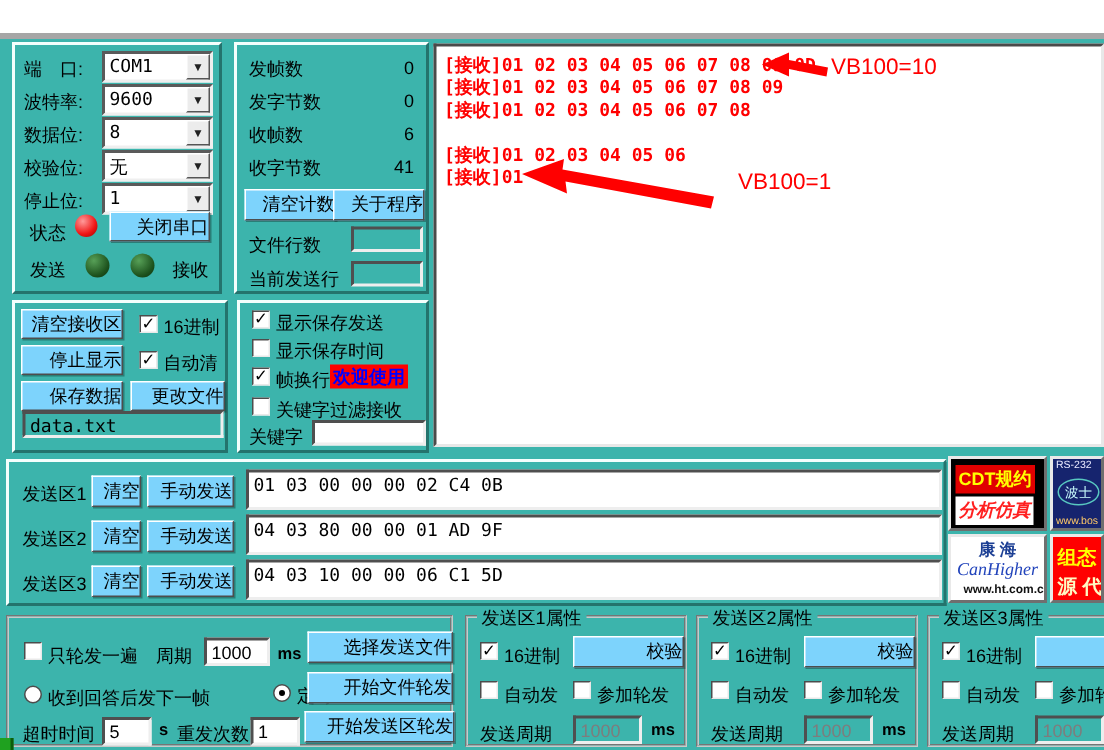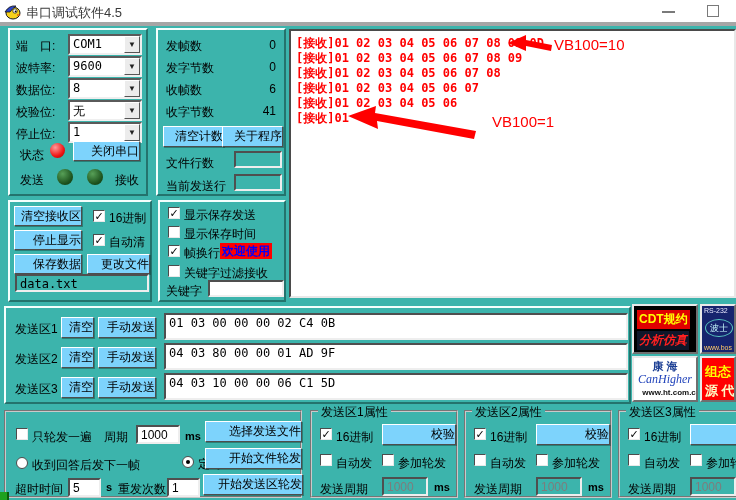--- a/index.html
+++ b/index.html
@@ -35,32 +35,20 @@
   .legend { position:absolute; top:-8px; left:6px; background:var(--teal); padding:0 3px; font-size:12px; white-space:nowrap; }
   .disabled-input { position:absolute; border:2px solid; border-color:#4f4f4f #eee #eee #4f4f4f; color:#7d7d7d; font-size:12px; padding:1px 3px; }
   .logo { position:absolute; border:2px solid; border-color:#e9e9e9 #6f6f6f #6f6f6f #e9e9e9; overflow:hidden; }
   .green-frag { position:absolute; left:0; top:492px; width:9px; height:8px; background:#1fa11f; border-right:2px solid #0c5c0c; }
 </style>
 </head>
 <body>
 
 <div class="root">
 
-  <div class="titlebar">
-    <svg style="position:absolute;left:4px;top:3px" width="17" height="17" viewBox="0 0 17 17">
-      <ellipse cx="9" cy="10" rx="7" ry="6" fill="#f7d21c" stroke="#1a1a1a" stroke-width="1"></ellipse>
-      <path d="M1,9 Q5,2 12,3 Q8,6 6,9 Z" fill="#2a46c8" stroke="#111" stroke-width="0.8"></path>
-      <circle cx="11" cy="8" r="2.2" fill="#fff" stroke="#111" stroke-width="0.7"></circle>
-      <circle cx="11.6" cy="8.4" r="0.9" fill="#000"></circle>
-      <path d="M13,11 L17,12 L13,13 Z" fill="#e86a10"></path>
-    </svg>
-    <span class="title-text">串口调试软件4.5</span>
-    <span class="min-glyph"></span>
-    <span class="max-glyph"></span>
-  </div>
   <div class="graystrip"></div>
 
   <div class="app">
 
     <div class="panel" style="left:8px;top:2px;width:140px;height:168px">
       <span class="lbl" style="left:6px;top:8px">端　口:</span>
       <span class="lbl" style="left:6px;top:30px">波特率:</span>
       <span class="lbl" style="left:6px;top:52px">数据位:</span>
       <span class="lbl" style="left:6px;top:74px">校验位:</span>
       <span class="lbl" style="left:6px;top:96px">停止位:</span>
@@ -112,21 +100,20 @@
       <span class="lbl" style="left:8px;top:125px">文件行数</span>
       <div class="sunken" style="left:76px;top:121px;width:48px;height:17px"></div>
       <span class="lbl" style="left:8px;top:148px">当前发送行</span>
       <div class="sunken" style="left:76px;top:144px;width:48px;height:17px"></div>
     </div>
 
     <div class="recv-box" style="top:3px">
       <div class="recv-line" style="top:4px">[接收]01 02 03 04 05 06 07 08 09 0D</div>
       <div class="recv-line" style="top:19px">[接收]01 02 03 04 05 06 07 08 09</div>
       <div class="recv-line" style="top:34px">[接收]01 02 03 04 05 06 07 08</div>
-      <div class="recv-line" style="top:49px">[接收]01 02 03 04 05 06 07</div>
       <div class="recv-line" style="top:64px">[接收]01 02 03 04 05 06</div>
       <div class="recv-line" style="top:79px">[接收]01</div>
       <span class="annot" style="left:263px;top:5px">VB100=10</span>
       <span class="annot" style="left:201px;top:82px">VB100=1</span>
       <svg class="arrows" width="447" height="269">
         <polygon points="217,12 235,4 235,9 261,14 260,20 235,15 235,20" fill="#ff0000"></polygon>
         <polygon points="57,85 85,75 84,82 185,100 183,108 86,90 87,98" fill="#ff0000"></polygon>
       </svg>
     </div>
 
@@ -168,21 +155,21 @@
       <div class="sunken-white" style="left:158px;top:35px;width:464px;height:27px">04 03 80 00 00 01 AD 9F</div>
 
       <span class="lbl" style="left:9px;top:73px">发送区3</span>
       <div class="btn" style="left:55px;top:69px;width:33px;height:21px">清空</div>
       <div class="btn" style="left:92px;top:69px;width:58px;height:21px">手动发送</div>
       <div class="sunken-white" style="left:158px;top:65px;width:464px;height:27px">04 03 10 00 00 06 C1 5D</div>
     </div>
 
     <div class="logo" style="left:632px;top:278px;width:66px;height:50px;background:#000">
       <span style="position:absolute;left:3px;top:4px;background:#e00000;color:#ffff00;font-weight:bold;font-size:12px;padding:1px 2px;white-space:nowrap">CDT规约</span>
-      <span style="position:absolute;left:3px;top:25px;background:#0f172a;color:#ff2020;font-weight:bold;font-style:italic;font-size:12px;padding:1px 2px;white-space:nowrap">分析仿真</span>
+      <span style="position:absolute;left:3px;top:25px;background:#ffffff;color:#ff2020;font-weight:bold;font-style:italic;font-size:12px;padding:1px 2px;white-space:nowrap">分析仿真</span>
     </div>
     <div class="logo" style="left:700px;top:278px;width:36px;height:50px;background:#16246e">
       <span style="position:absolute;left:2px;top:1px;color:#e8e8ff;font-size:7px;white-space:nowrap">RS-232</span>
       <span style="position:absolute;left:3px;top:13px;width:28px;height:18px;border:1px solid #58c8c0;border-radius:50%;color:#cff;font-size:9px;text-align:center;line-height:17px">波士</span>
       <span style="position:absolute;left:2px;top:38px;color:#ffc966;font-size:7px;white-space:nowrap">www.bos</span>
     </div>
     <div class="logo" style="left:632px;top:330px;width:66px;height:46px;background:#fff">
       <span style="position:absolute;left:0;top:1px;width:62px;text-align:center;color:#1c3f94;font-weight:bold;font-size:11px">康 海</span>
       <span style="position:absolute;left:0;top:14px;width:62px;text-align:center;color:#2244bb;font-style:italic;font-size:12px;font-family:'Liberation Serif',serif">CanHigher</span>
       <span style="position:absolute;left:0;top:30px;width:75px;text-align:center;color:#111;font-weight:bold;font-size:8px">www.ht.com.cn</span>

